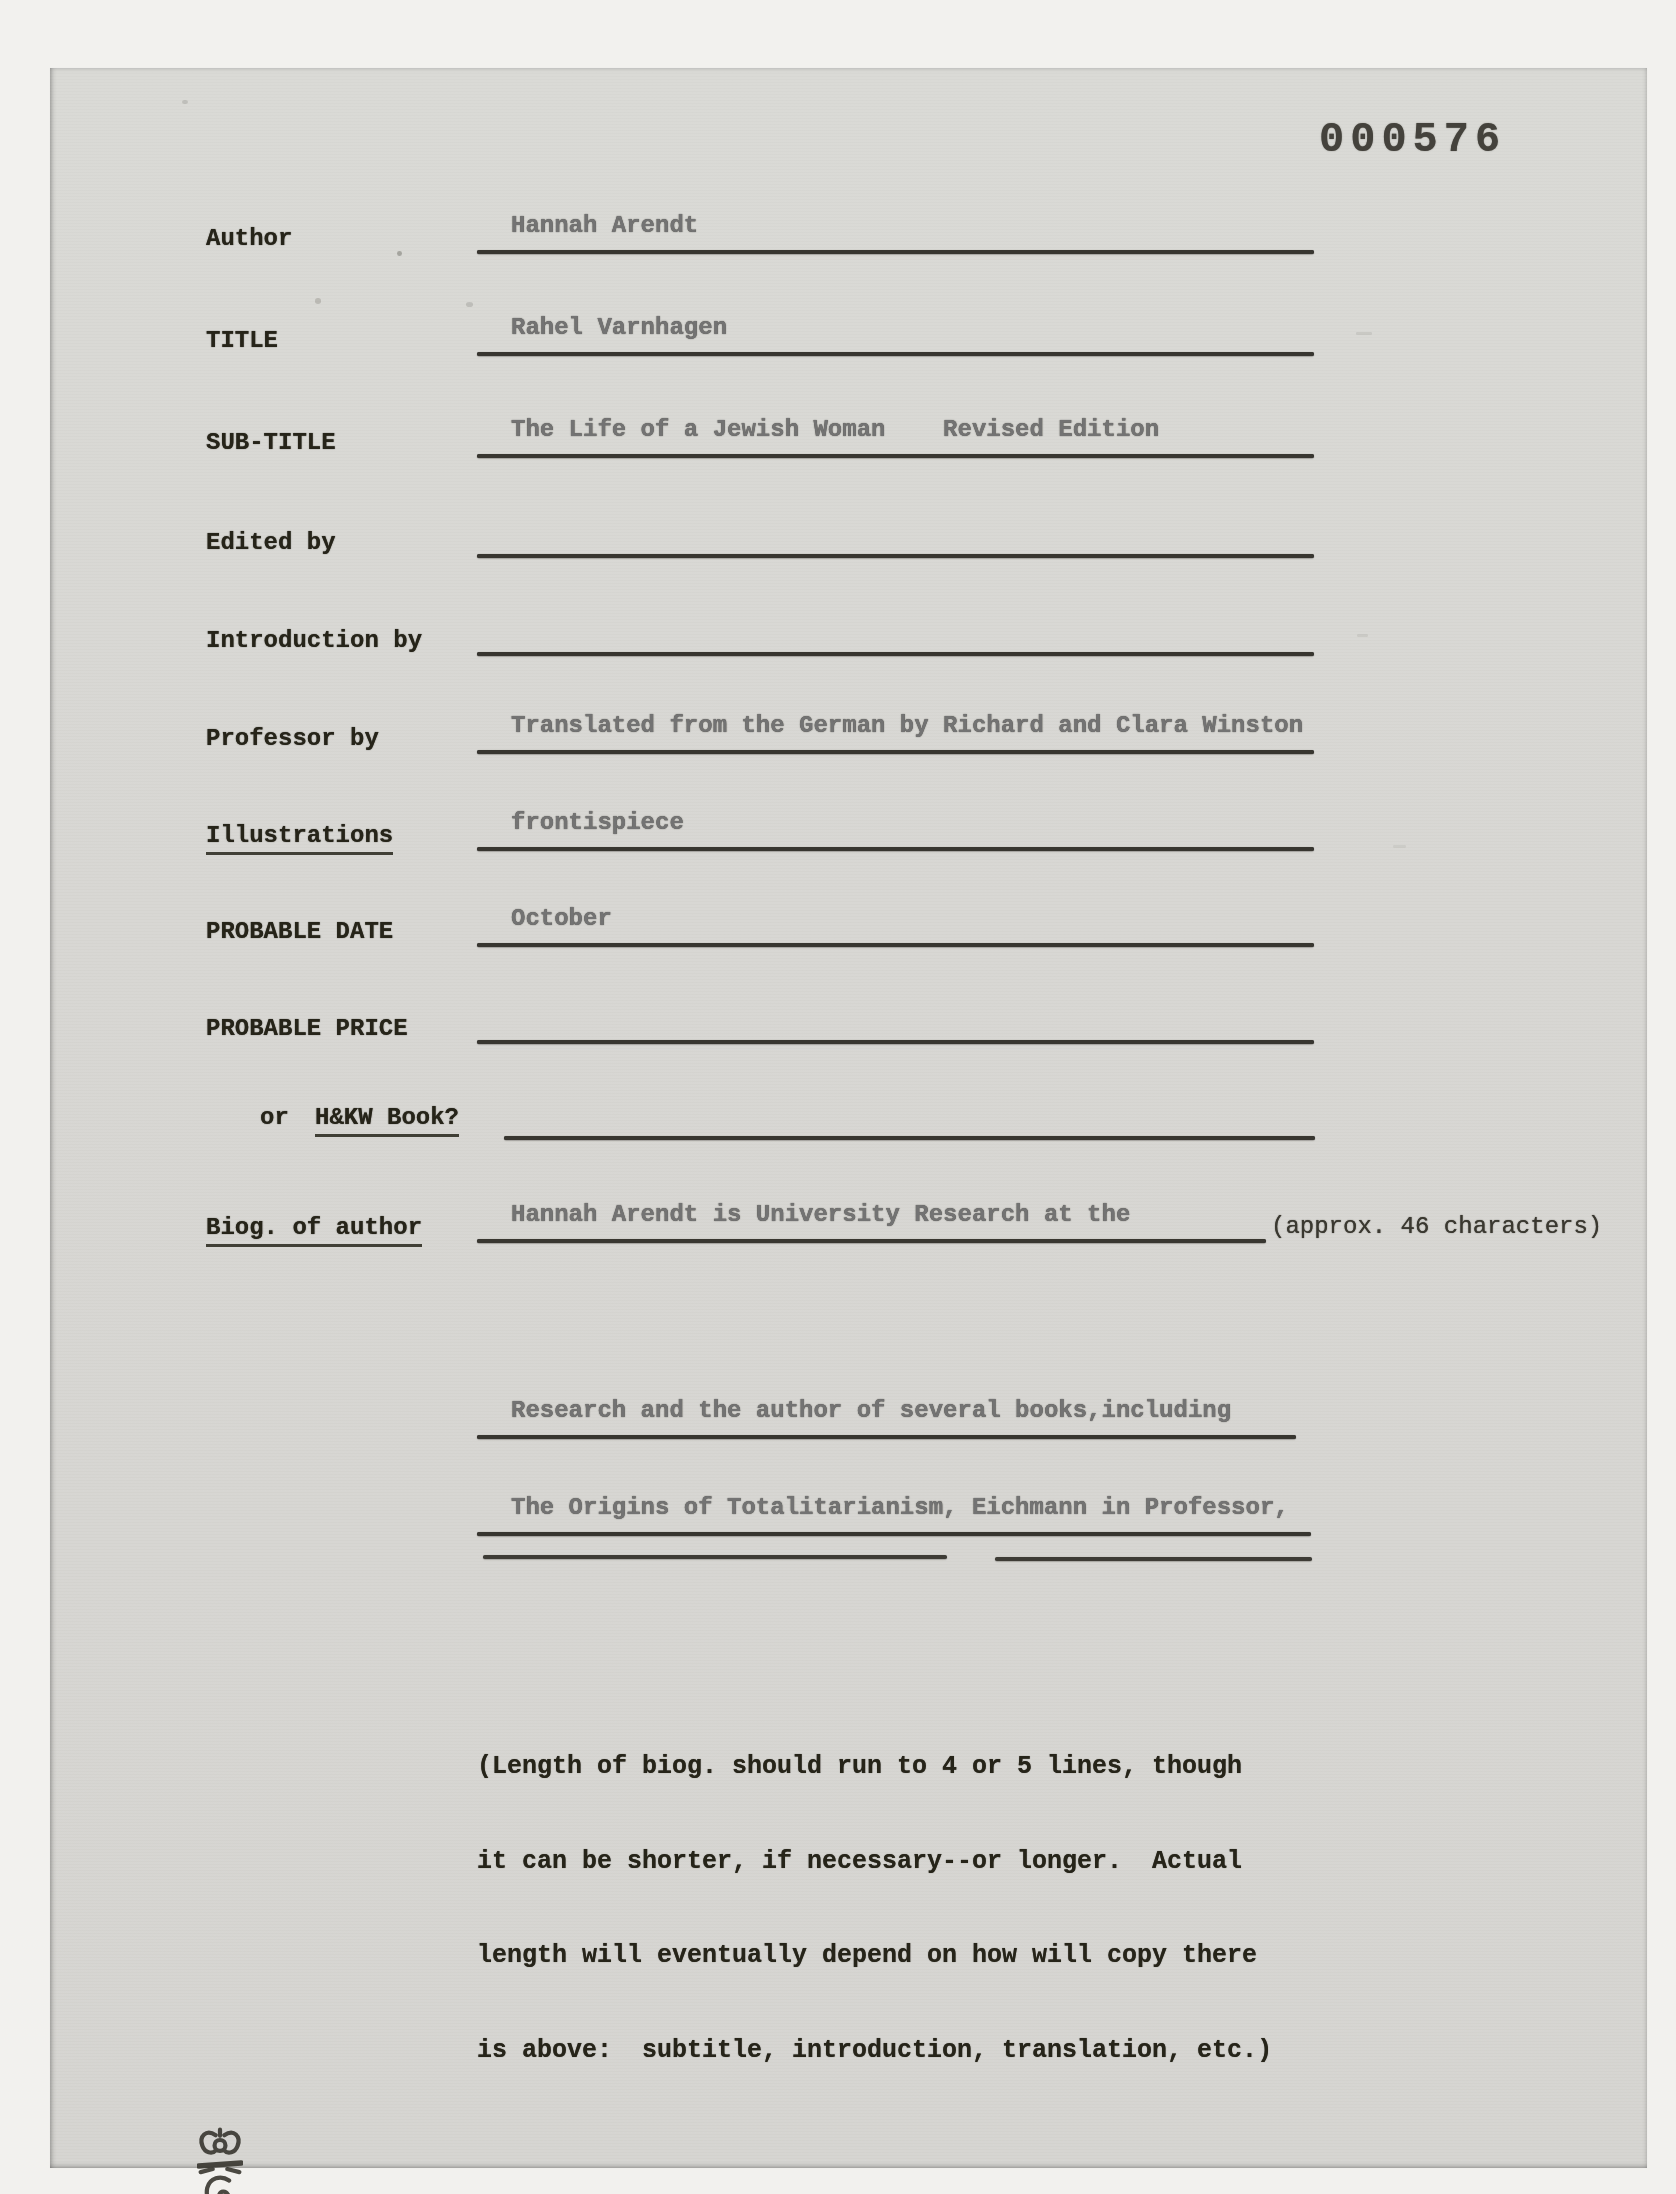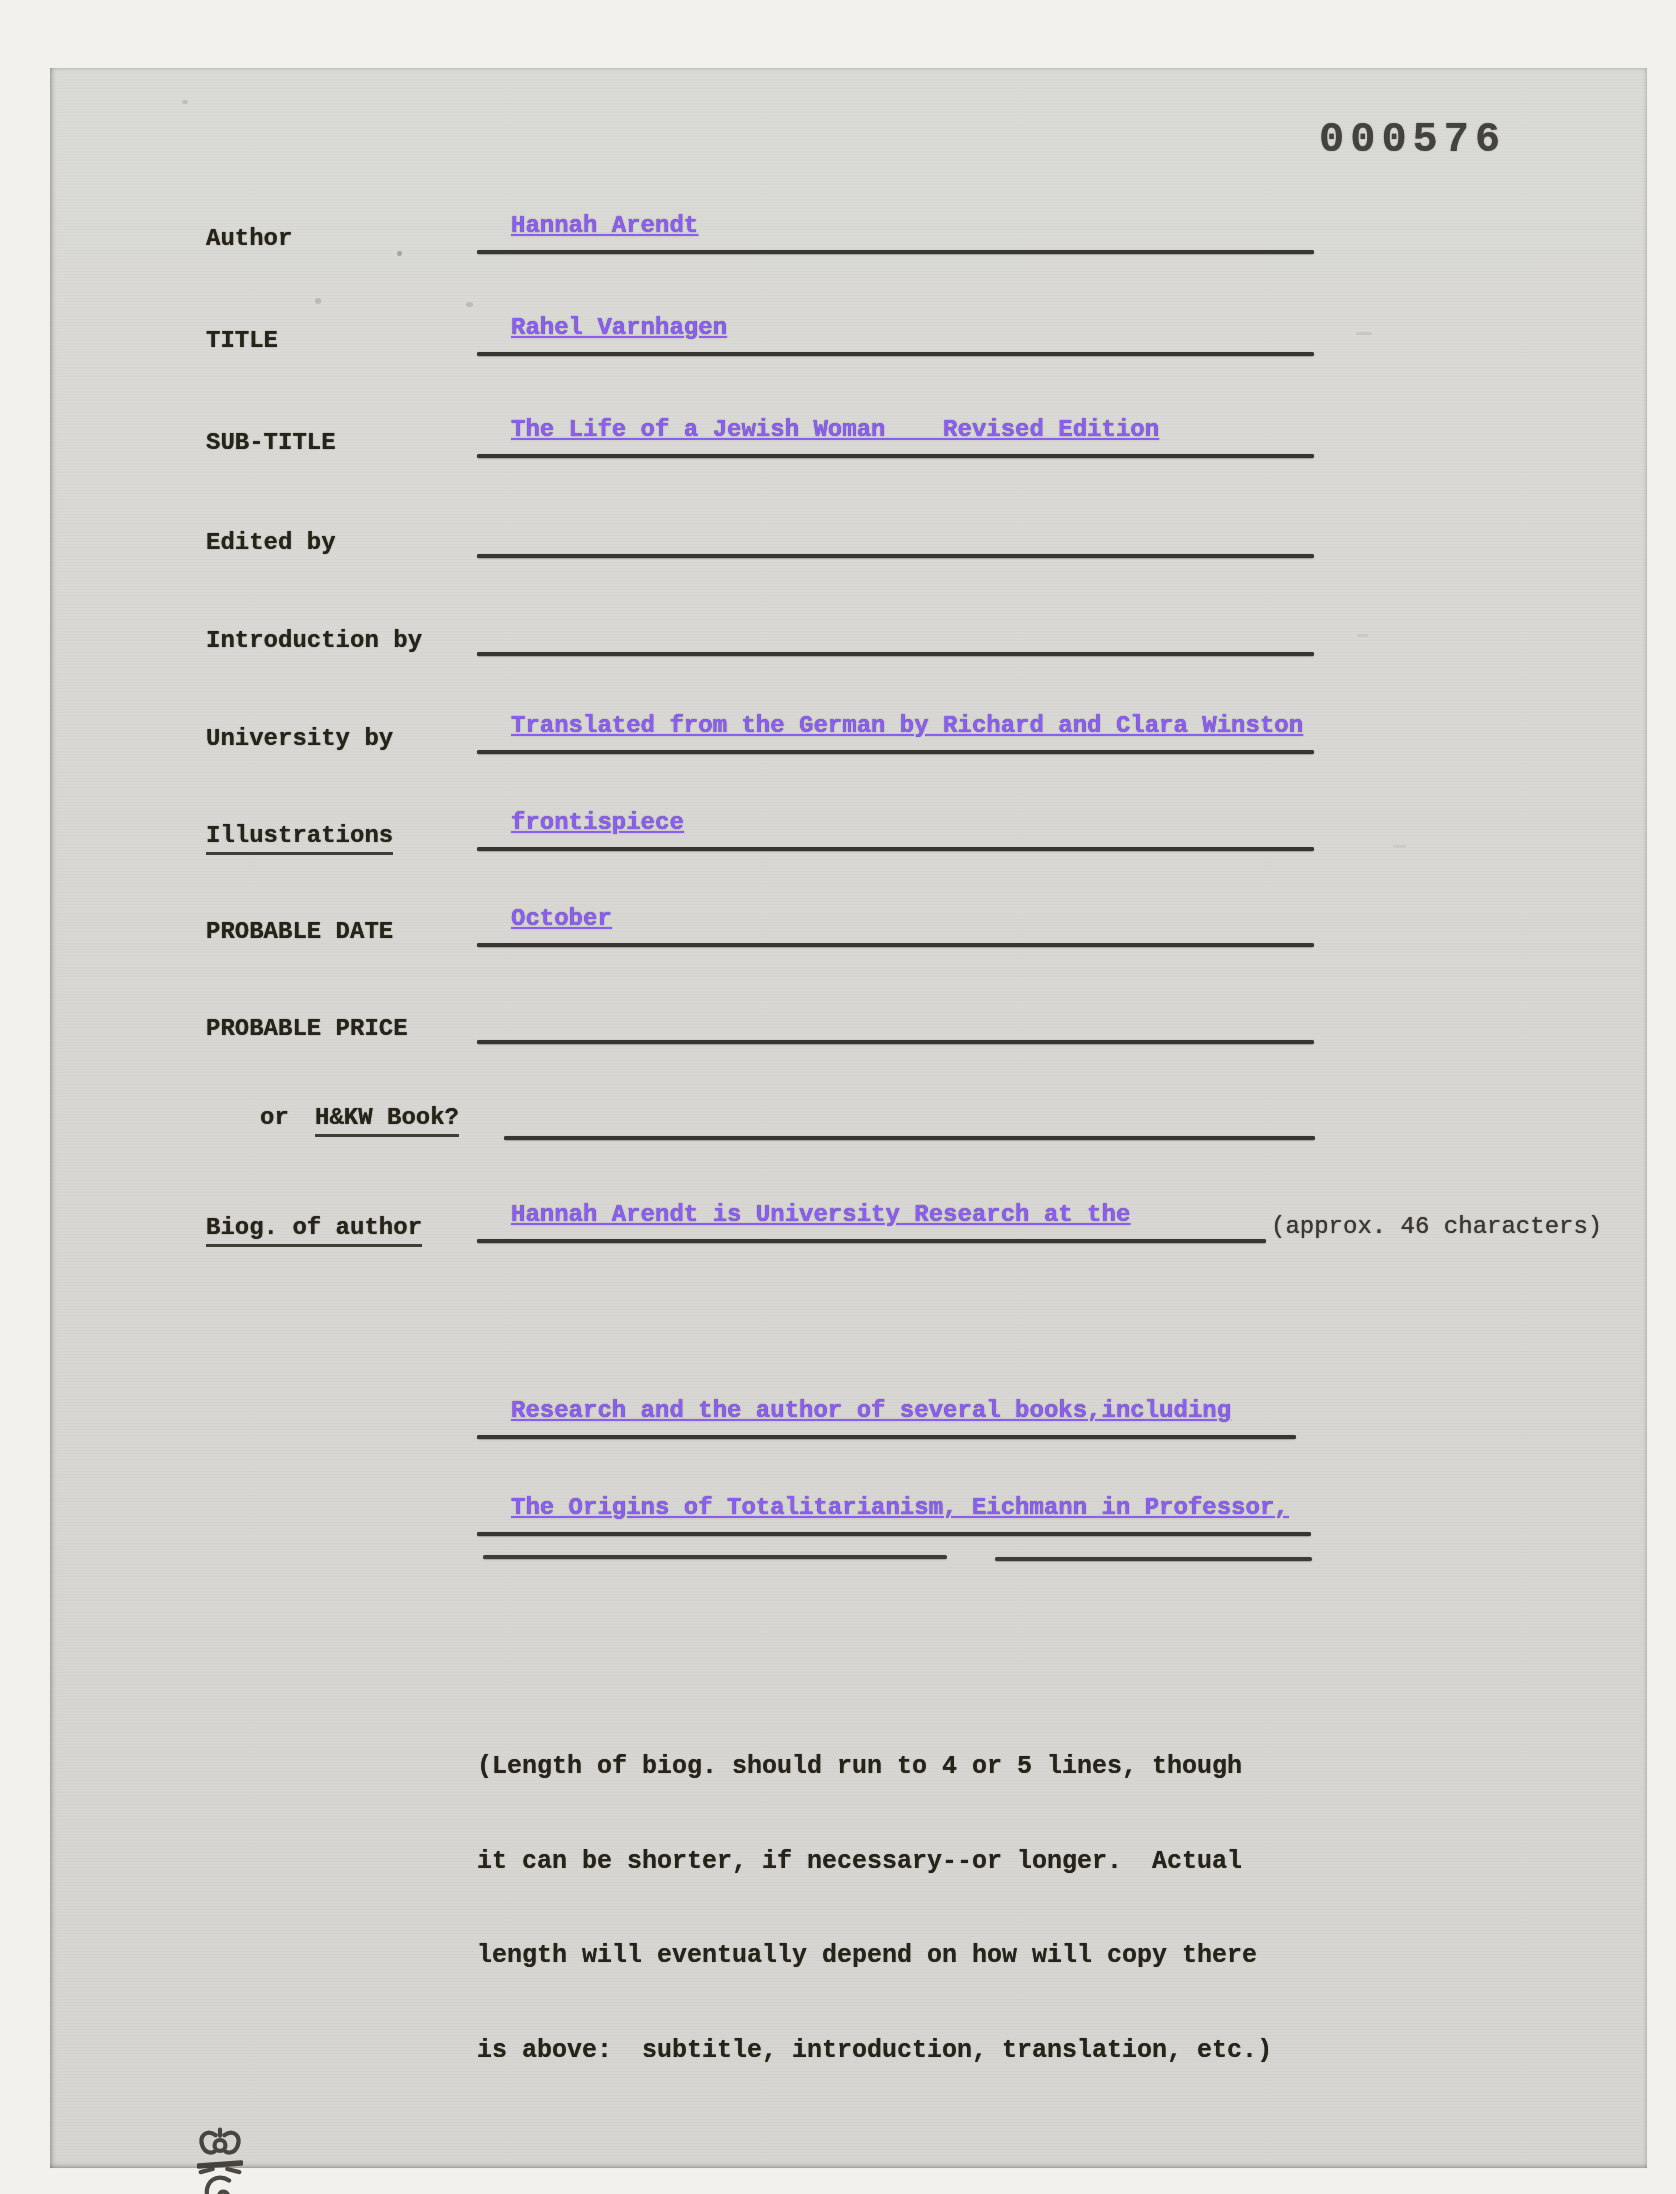--- a/index.html
+++ b/index.html
@@ -24,21 +24,21 @@
   .content{position:absolute;left:0;top:0;width:1676px;height:2194px;}
 
   
   .typed{
     position:absolute;
     font-size:24px;line-height:27px;white-space:pre;
     color:#33312a;
     text-shadow:0 0 0.8px rgba(46,44,36,.85), 0 0 1.8px rgba(46,44,36,.18);
   }
   .lbl{font-weight:700;color:#262419;text-align:right;}
-  .val{font-weight:700;color:#8b5cf6;text-decoration:underline;}
+  .val{font-weight:700;color:#737373;}
   .ul{border-bottom:3px solid rgba(38,36,26,.85);padding-bottom:3px;}
 
   .serial{
     position:absolute;left:1319px;top:116px;
     font-size:42px;font-weight:700;letter-spacing:6px;
     color:#44423c;text-shadow:0 0 1.2px rgba(60,58,50,.7);
   }
 
   
   .fill{
@@ -106,21 +106,21 @@
     <span class="fill"></span>
   </div>
 
   <div class="row" style="top:614px">
     <span class="typed lbl">Introduction by</span>
     <span class="typed val"></span>
     <span class="fill"></span>
   </div>
 
   <div class="row" style="top:712px">
-    <span class="typed lbl">University by</span>
+    <span class="typed lbl">Professor by</span>
     <span class="typed val">Translated from the German by Richard and Clara Winston</span>
     <span class="fill"></span>
   </div>
 
   <div class="row" style="top:809px">
     <span class="typed lbl ul">Illustrations</span>
     <span class="typed val">frontispiece</span>
     <span class="fill"></span>
   </div>
 

